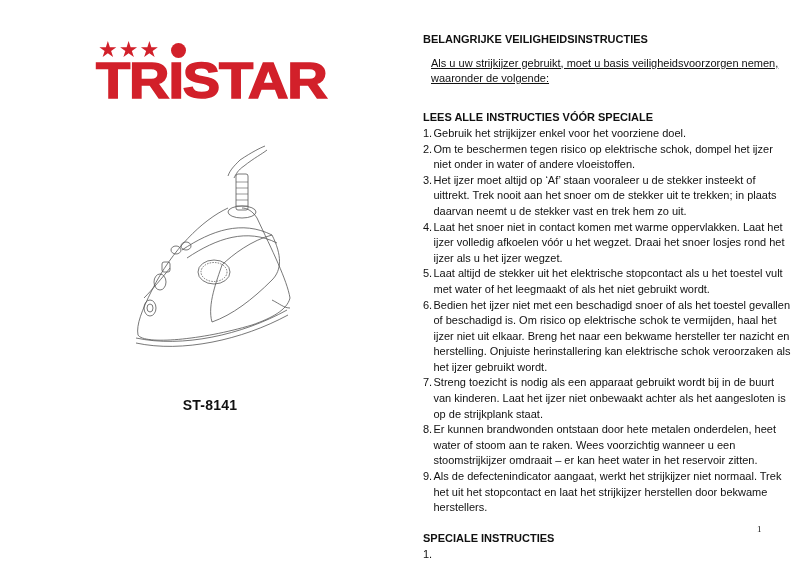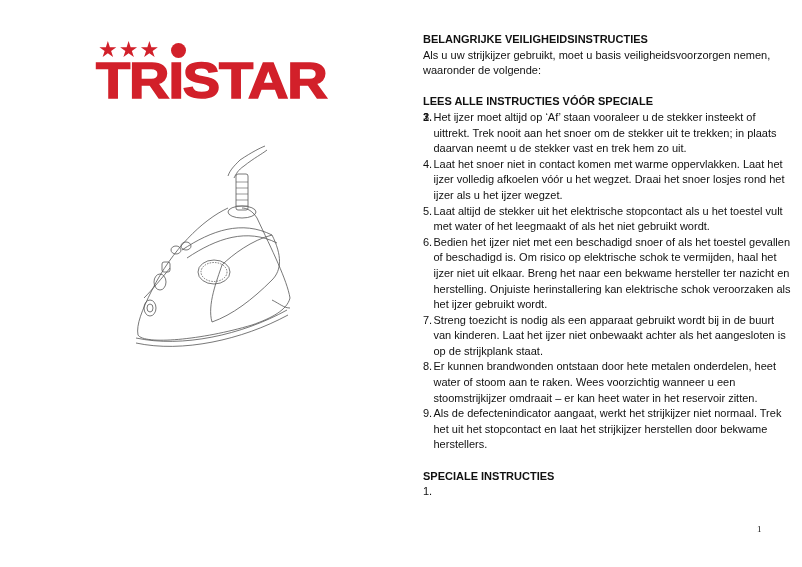--- a/index.html
+++ b/index.html
@@ -7,21 +7,21 @@
     .left { position: absolute; left: 0; top: 0; width: 420px; height: 567px; }
     .logo { position: absolute; left: 96px; top: 40px; width: 230px; height: 66px; }
     .stars { position: absolute; left: 2px; top: 0; height: 20px; display: flex; align-items: center; gap: 1px; }
     .star { color: #d2202a; font-size: 22px; line-height: 20px; font-family: "DejaVu Sans", sans-serif; }
     .dot { position: absolute; left: 75px; top: 3px; width: 15px; height: 15px; border-radius: 50%; background: #d2202a; }
     .wordmark { position: absolute; left: 0; top: 17px; font-family: "Liberation Sans", sans-serif; font-weight: 900; font-size: 50px; letter-spacing: -1px; color: #d2202a; line-height: 48px; transform: scaleX(1.12); transform-origin: left top; -webkit-text-stroke: 1.5px #d2202a; }
     .iron { position: absolute; left: 122px; top: 140px; width: 200px; height: 220px; }
     .model { position: absolute; left: 150px; top: 397px; width: 120px; text-align: center; font-weight: bold; font-size: 14px; letter-spacing: 0.2px; }
     .right { position: absolute; left: 423px; top: 32px; width: 370px; font-size: 11px; line-height: 15.6px; }
     .h { font-weight: bold; }
-    .p { margin: 0; }
+    .p { margin: 8px; text-decoration: underline; }
     .gap { height: 15.6px; }
     ol { list-style: none; margin: 0; padding: 0; }
     li { position: relative; padding-left: 10.5px; }
     li .num { position: absolute; left: 0; top: 0; }
     .pagenum { position: absolute; left: 757px; top: 524px; font-family: "Liberation Serif", serif; font-size: 9px; }
   </style>
 </head>
 <body>
 
 <div class="left">
@@ -64,31 +64,32 @@
     <ellipse cx="54" cy="110" rx="5" ry="4"></ellipse>
     <ellipse cx="64" cy="106" rx="5" ry="4"></ellipse>
     <rect x="40" y="122" width="8" height="10" rx="2"></rect>
     <ellipse cx="38" cy="142" rx="6" ry="8"></ellipse>
     <ellipse cx="28" cy="168" rx="6" ry="8"></ellipse>
     <ellipse cx="28" cy="168" rx="3" ry="4"></ellipse>
 
     <path d="M22 158 C 30 150, 40 138, 48 128"></path>
   </svg>
 
+  <div class="model">ST-8141</div>
 </div>
 
 <div class="right">
   <div class="h">BELANGRIJKE VEILIGHEIDSINSTRUCTIES</div>
   <p class="p">Als u uw strijkijzer gebruikt, moet u basis veiligheidsvoorzorgen nemen, waaronder de volgende:</p>
   <div class="gap"></div>
 
   <div class="h">LEES ALLE INSTRUCTIES VÓÓR SPECIALE</div>
   <ol>
-    <li><span class="num">1.</span></li>
-    <li><span class="num">2.</span></li>
+    <li><span class="num">1.</span><span>Gebruik het strijkijzer enkel voor het voorziene doel.</span></li>
+    <li><span class="num">2.</span><span>Om te beschermen tegen risico op elektrische schok, dompel het ijzer niet onder in water of andere vloeistoffen.</span></li>
     <li><span class="num">3.</span><span>Het ijzer moet altijd op ‘Af’ staan vooraleer u de stekker insteekt of uittrekt. Trek nooit aan het snoer om de stekker uit te trekken; in plaats daarvan neemt u de stekker vast en trek hem zo uit.</span></li>
     <li><span class="num">4.</span><span>Laat het snoer niet in contact komen met warme oppervlakken. Laat het ijzer volledig afkoelen vóór u het wegzet. Draai het snoer losjes rond het ijzer als u het ijzer wegzet.</span></li>
     <li><span class="num">5.</span><span>Laat altijd de stekker uit het elektrische stopcontact als u het toestel vult met water of het leegmaakt of als het niet gebruikt wordt.</span></li>
     <li><span class="num">6.</span><span>Bedien het ijzer niet met een beschadigd snoer of als het toestel gevallen of beschadigd is. Om risico op elektrische schok te vermijden, haal het ijzer niet uit elkaar. Breng het naar een bekwame hersteller ter nazicht en herstelling. Onjuiste herinstallering kan elektrische schok veroorzaken als het ijzer gebruikt wordt.</span></li>
     <li><span class="num">7.</span><span>Streng toezicht is nodig als een apparaat gebruikt wordt bij in de buurt van kinderen. Laat het ijzer niet onbewaakt achter als het aangesloten is op de strijkplank staat.</span></li>
     <li><span class="num">8.</span><span>Er kunnen brandwonden ontstaan door hete metalen onderdelen, heet water of stoom aan te raken. Wees voorzichtig wanneer u een stoomstrijkijzer omdraait – er kan heet water in het reservoir zitten.</span></li>
     <li><span class="num">9.</span><span>Als de defectenindicator aangaat, werkt het strijkijzer niet normaal. Trek het uit het stopcontact en laat het strijkijzer herstellen door bekwame herstellers.</span></li>
   </ol>
   <div class="gap"></div>
 

